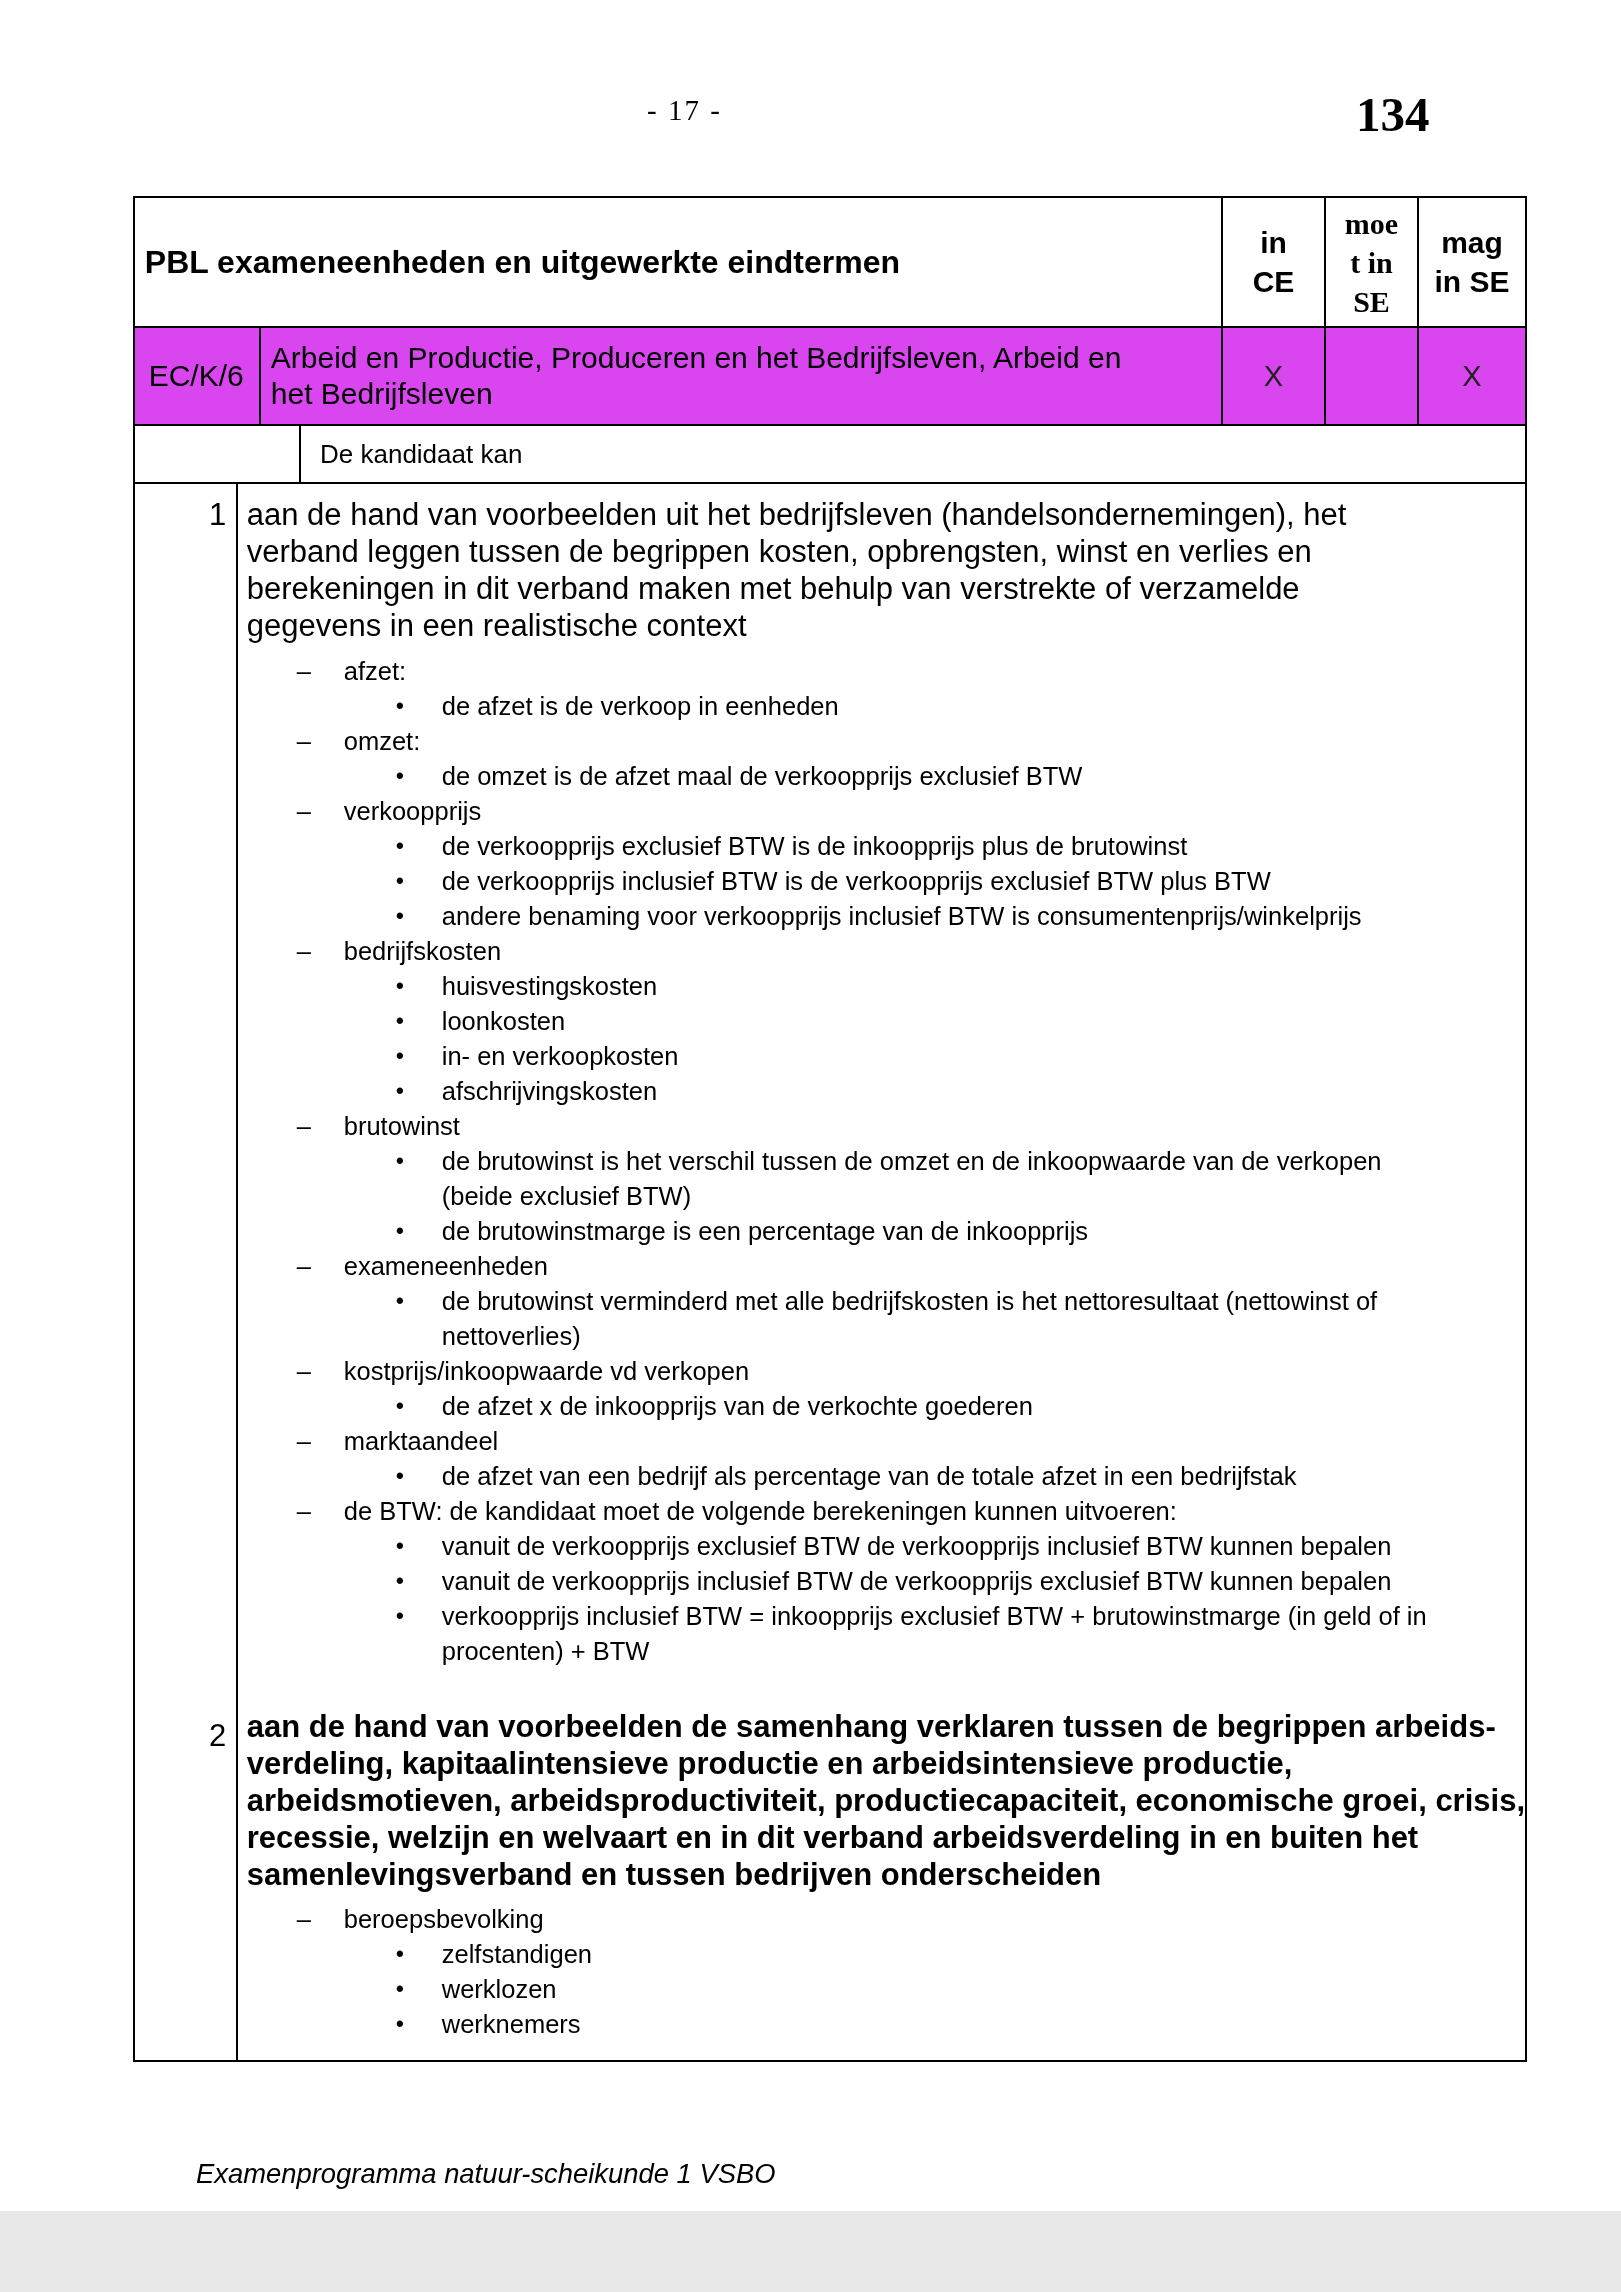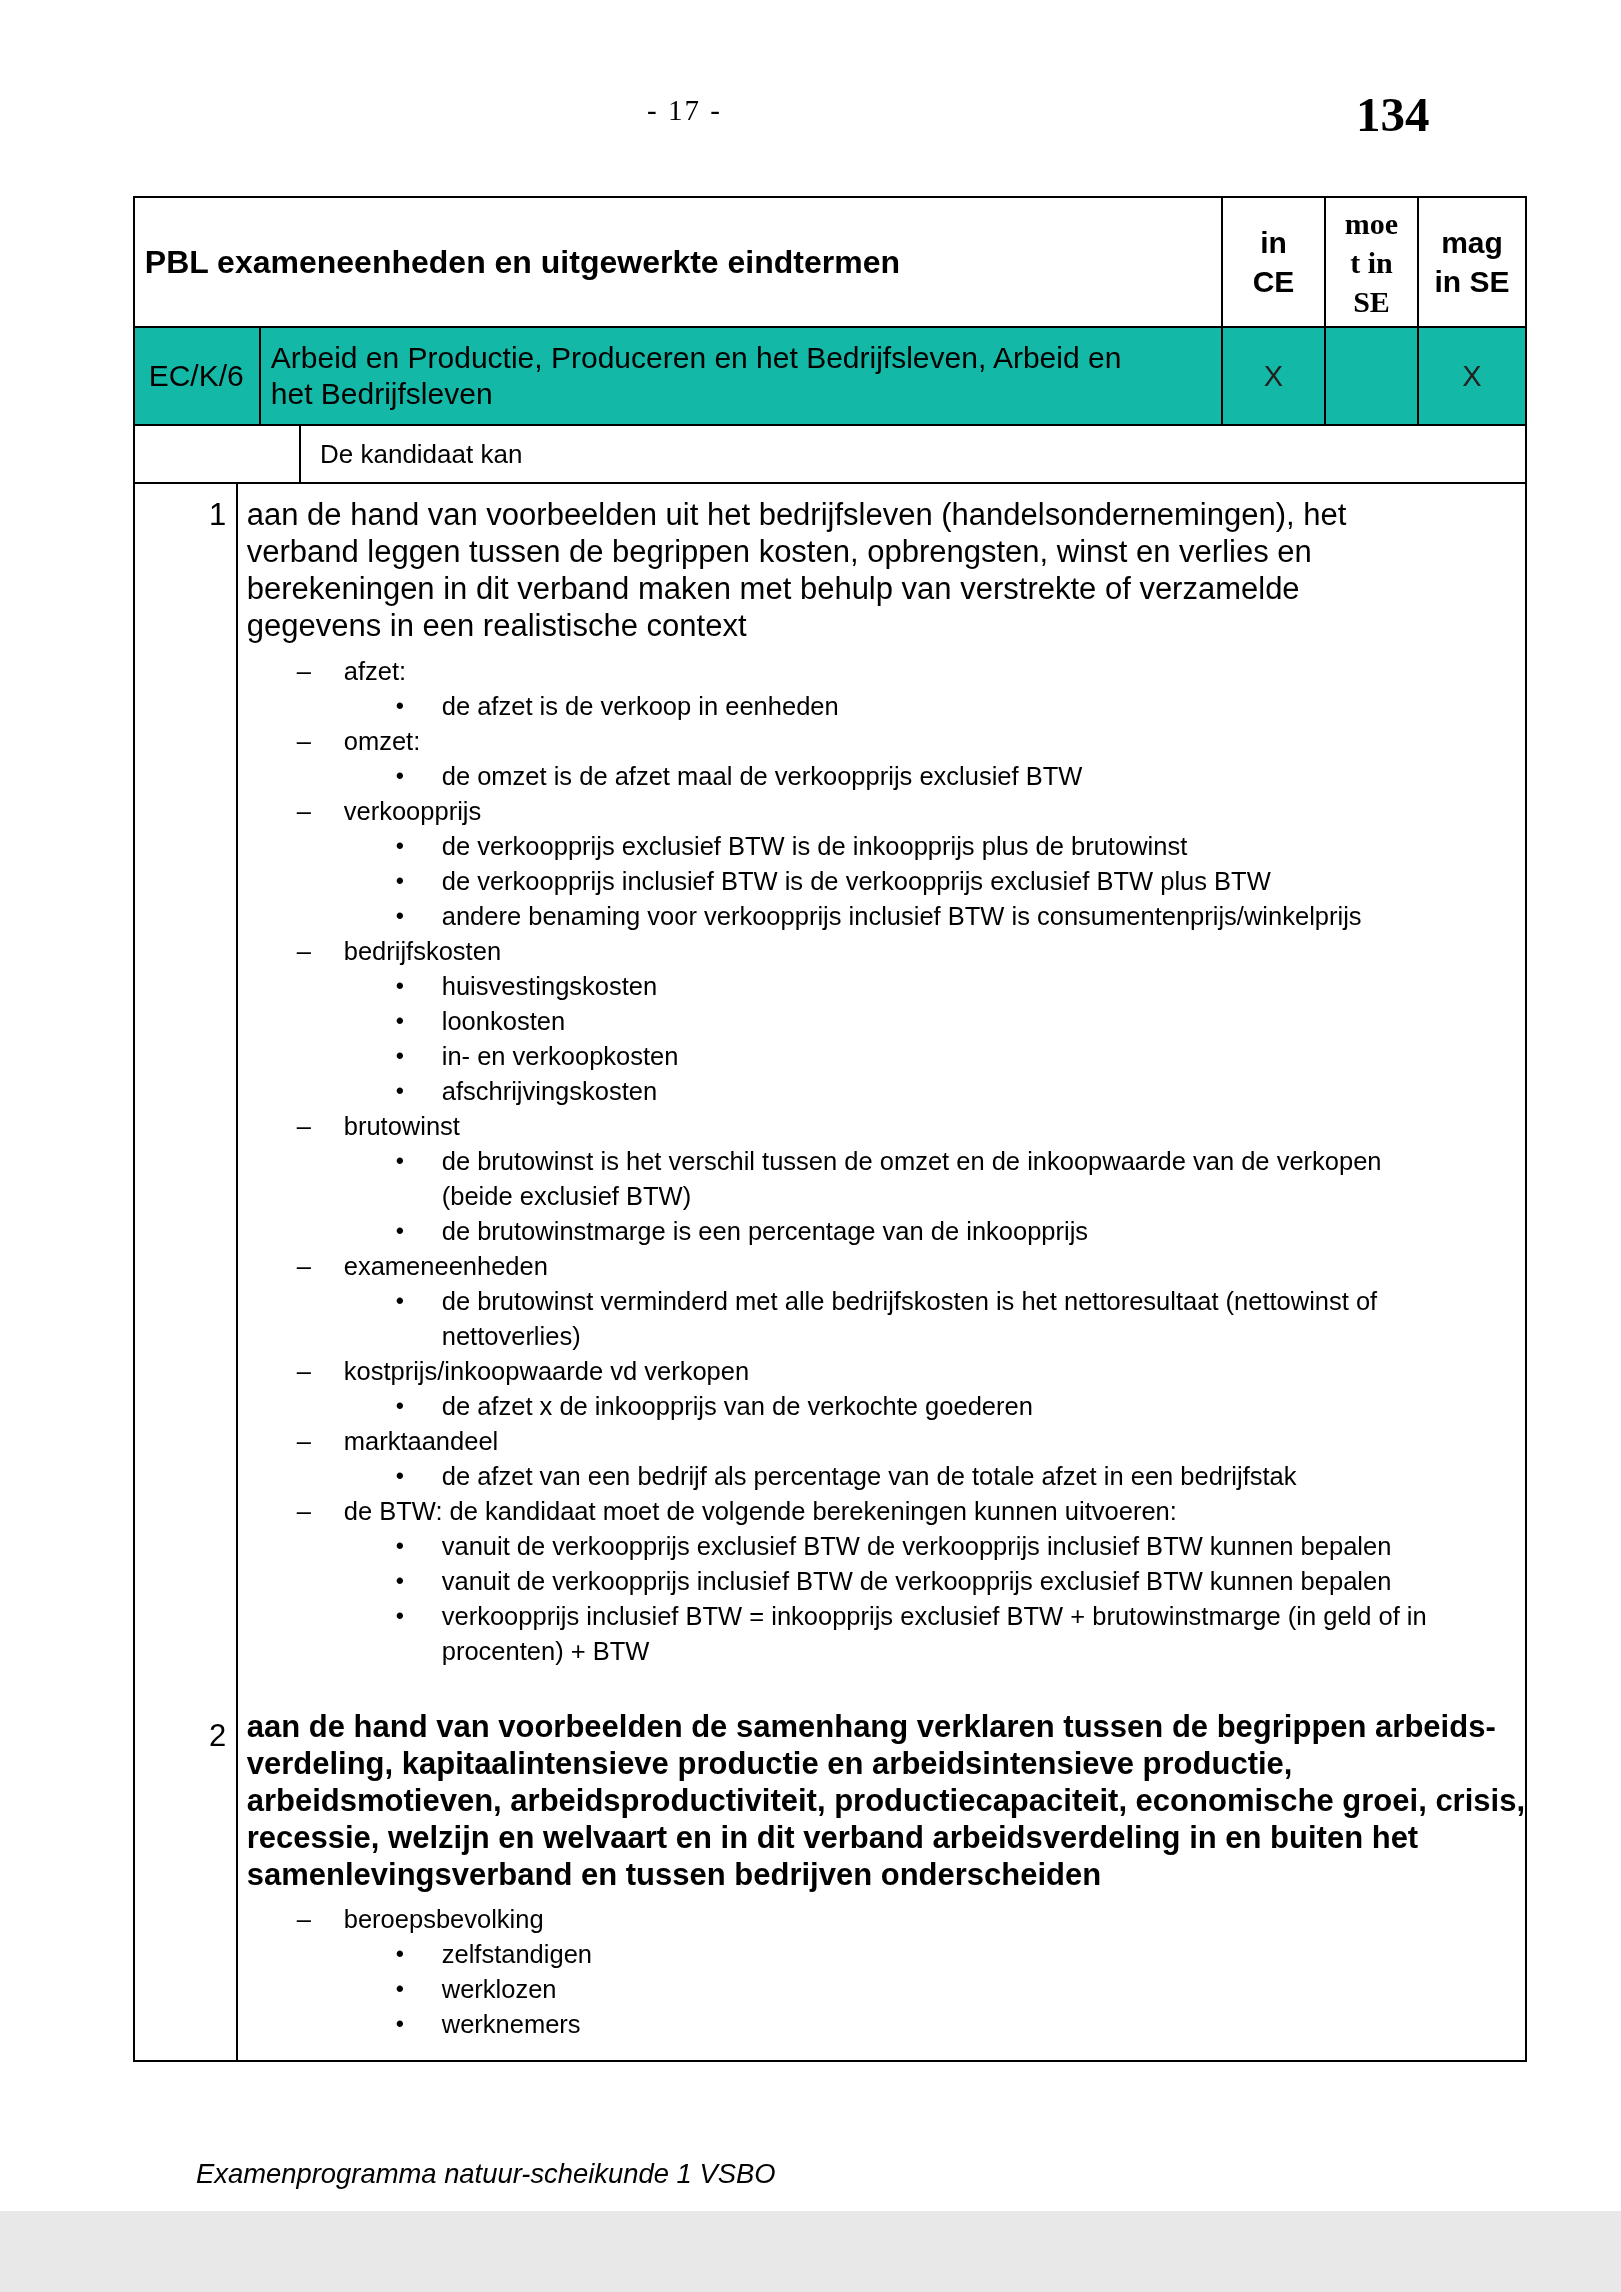--- a/index.html
+++ b/index.html
@@ -36,21 +36,21 @@
     padding-left:9.8px;
     font-weight:bold; font-size:32px;
   }
   .cell-colhead {
     display:flex; align-items:center; justify-content:center;
     text-align:center; font-weight:bold; font-size:30px;
     line-height:39px; white-space:pre-line;
   }
   .w-ce { width:103px; } .w-moet { width:93px;font-family:Liberation Serif, serif; } .w-mag { width:108px; }
   
-  .row-unit { height:98px; background:#14b8a6; }
+  .row-unit { height:98px; background:#d946ef; }
   .cell-code {
     width:124px; display:flex; align-items:center;
     padding-left:13.7px; font-size:30px;
   }
   .cell-unittitle {
     flex:1; display:flex; align-items:center;
     padding-left:9.8px; font-size:30px; line-height:36px;
     white-space:pre-line;
   }
   .cell-x {

